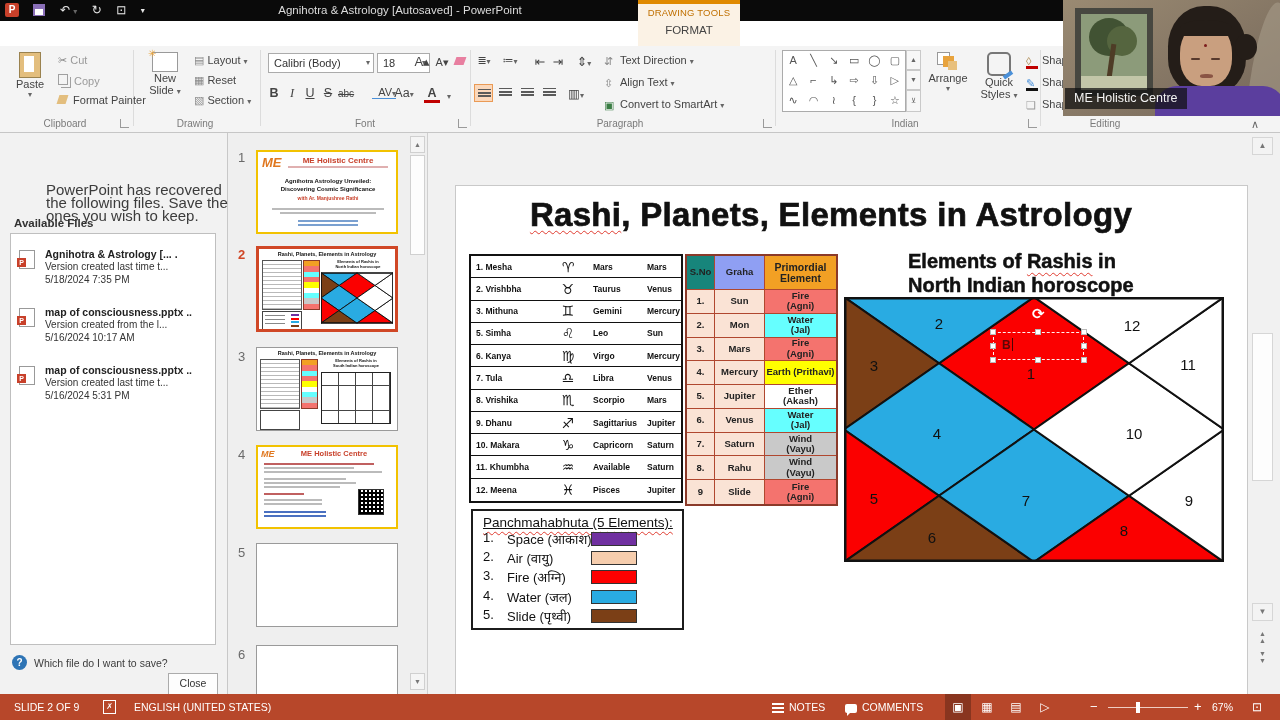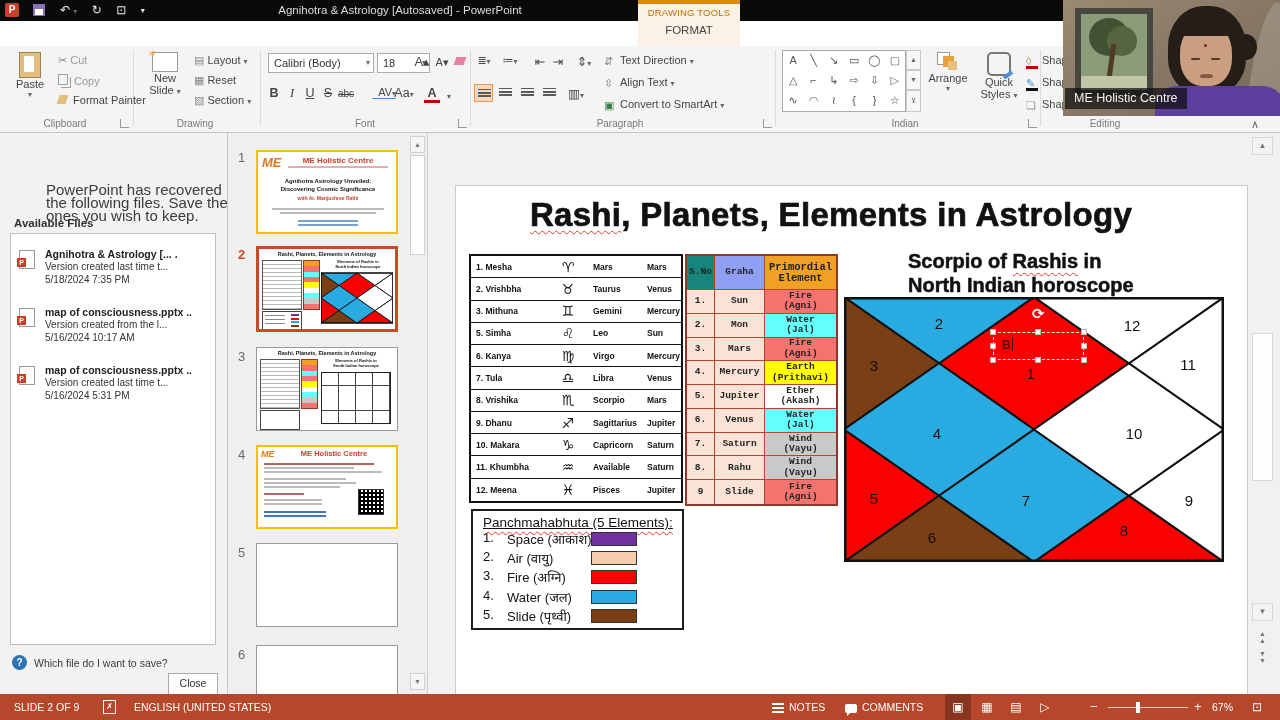--- a/index.html
+++ b/index.html
@@ -91,21 +91,21 @@
   .misspell{text-decoration:underline wavy #E03C31 1px;text-underline-offset:4px;}
   
   #rashi{position:absolute;left:13px;top:68px;width:214px;height:249px;border:2px solid #111;box-sizing:border-box;display:grid;grid-auto-rows:1fr;}
   .rrow{display:grid;grid-template-columns:72px 50px 54px 1fr;border-bottom:1.5px solid #111;align-items:center;}
   .rrow:last-child{border-bottom:none;}
   .rname{font-size:8.5px;font-weight:bold;color:#111;padding-left:5px;}
   .rsym{font-size:14px;color:#111;text-align:center;font-family:"DejaVu Sans",sans-serif;line-height:14px;}
   .reng,.rpl{font-size:8.5px;font-weight:bold;color:#111;}
   
   #graha{position:absolute;left:229px;top:68px;width:153px;height:252px;border:2px solid #8B3A2A;box-sizing:border-box;display:grid;grid-template-rows:34px repeat(9,1fr);}
-  .grow{display:grid;grid-template-columns:28px 50px 1fr;font-family:Liberation Mono, monospace;}
+  .grow{display:grid;grid-template-columns:28px 50px 1fr;}
   .gcell{border-right:1px solid #B0472F;border-bottom:1px solid #B0472F;display:flex;align-items:center;justify-content:center;text-align:center;font-weight:bold;color:#222;font-size:9.5px;line-height:10.5px;white-space:pre-line;}
   .grow .gcell:last-child{border-right:none;}
   .grow:last-child .gcell{border-bottom:none;}
   
   #horo-head{position:absolute;left:452px;top:63px;width:290px;font-size:20px;line-height:24px;font-weight:bold;color:#111;-webkit-text-stroke:.5px #111;}
   #chart-wrap{position:absolute;left:388px;top:111px;width:380px;height:265px;}
   #selbox{position:absolute;left:149px;top:35px;width:91px;height:28px;border:1.5px dashed rgba(255,255,255,.95);box-sizing:border-box;}
   .hdl{position:absolute;width:6px;height:6px;background:#fff;border:1px solid #b9b9b9;box-sizing:border-box;}
   #rot-hdl{position:absolute;left:188px;top:8px;color:#fff;font-size:15px;font-weight:bold;font-family:"DejaVu Sans",sans-serif;}
   #tb-text{position:absolute;left:158px;top:41px;font-size:12px;color:#5e0606;font-weight:bold;}
@@ -557,21 +557,21 @@
 (Vayu)</div>
           </div>
           <div class="grow">
             <div class="gcell" style="background:#FAE3D5">9</div>
             <div class="gcell" style="background:#FAE3D5">Slide</div>
             <div class="gcell" style="background:#F4736E">Fire
 (Agni)</div>
           </div>
         </div>
 
-      <div id="horo-head"><span>Scorpio of </span><span class="misspell">Rashis</span><span> in</span><br><span>North Indian horoscope</span></div>
+      <div id="horo-head"><span>Elements of </span><span class="misspell">Rashis</span><span> in</span><br><span>North Indian horoscope</span></div>
 
       <div id="chart-wrap">
         <svg id="chart" width="380" height="265" viewBox="0 0 380 265">
             <polygon points="190,0 95,66.25 190,132.5 285,66.25" fill="#FB0000" stroke="#111" stroke-width="2"></polygon>
             <polygon points="0,0 190,0 95,66.25" fill="#29ABE2" stroke="#111" stroke-width="2"></polygon>
             <polygon points="0,0 95,66.25 0,132.5" fill="#7B3F16" stroke="#111" stroke-width="2"></polygon>
             <polygon points="0,132.5 95,66.25 190,132.5 95,198.75" fill="#29ABE2" stroke="#111" stroke-width="2"></polygon>
             <polygon points="0,132.5 95,198.75 0,265" fill="#FB0000" stroke="#111" stroke-width="2"></polygon>
             <polygon points="0,265 95,198.75 190,265" fill="#7B3F16" stroke="#111" stroke-width="2"></polygon>
             <polygon points="190,132.5 95,198.75 190,265 285,198.75" fill="#29ABE2" stroke="#111" stroke-width="2"></polygon>

